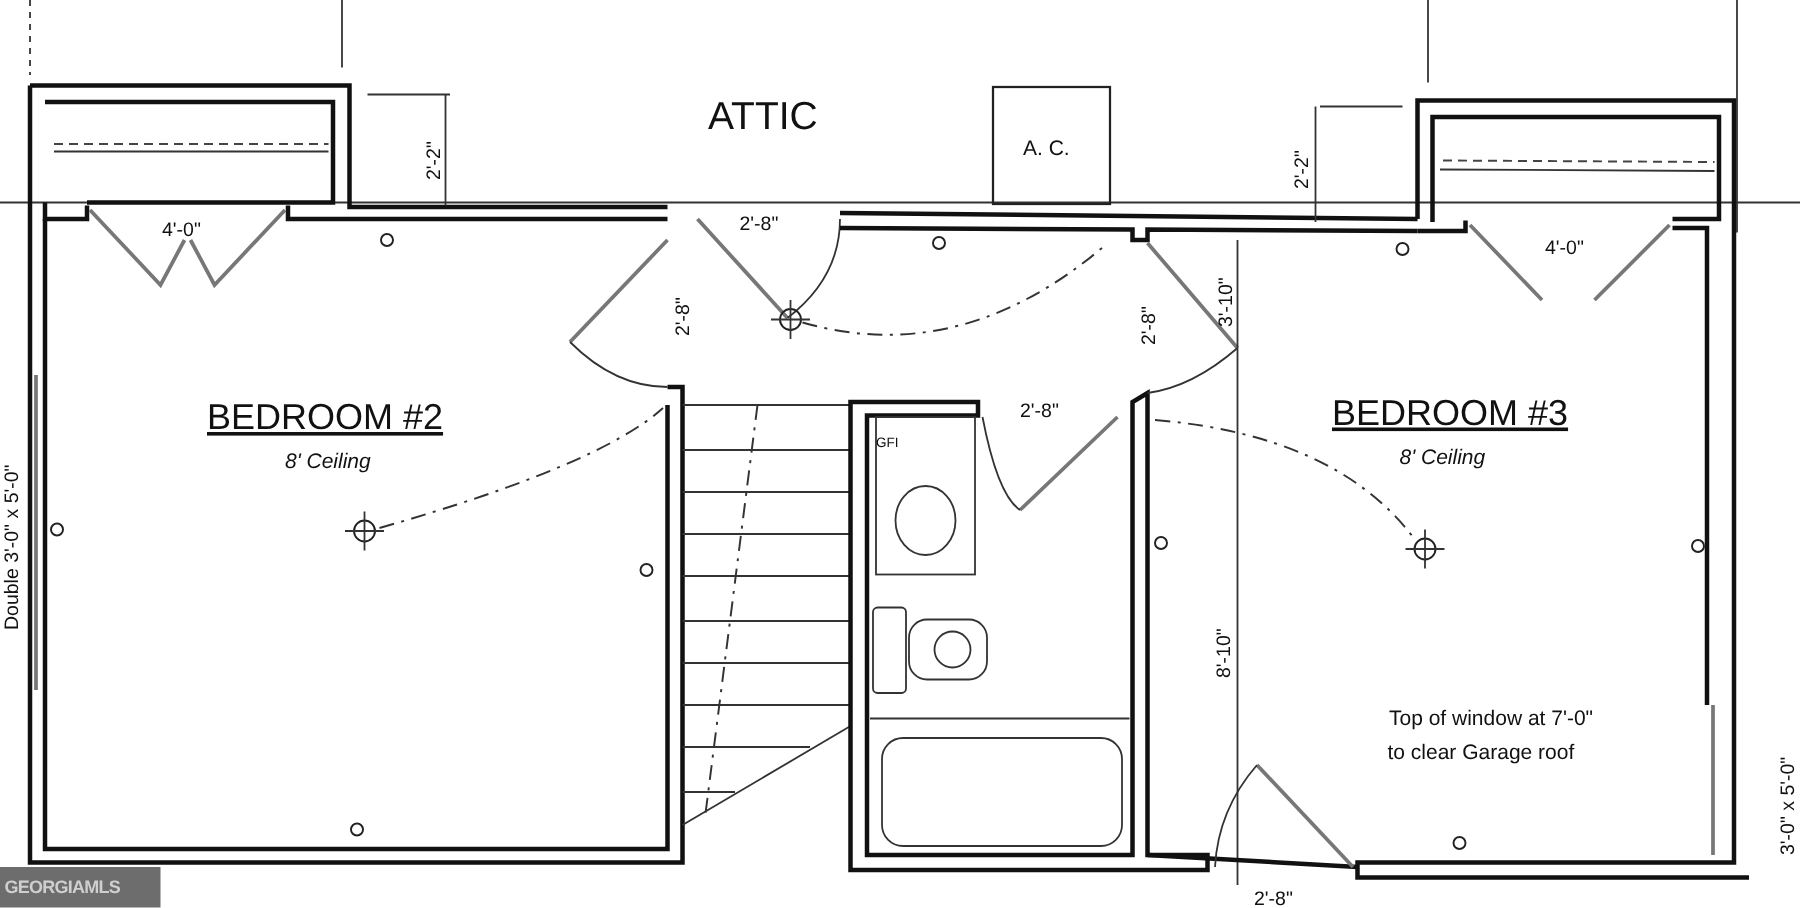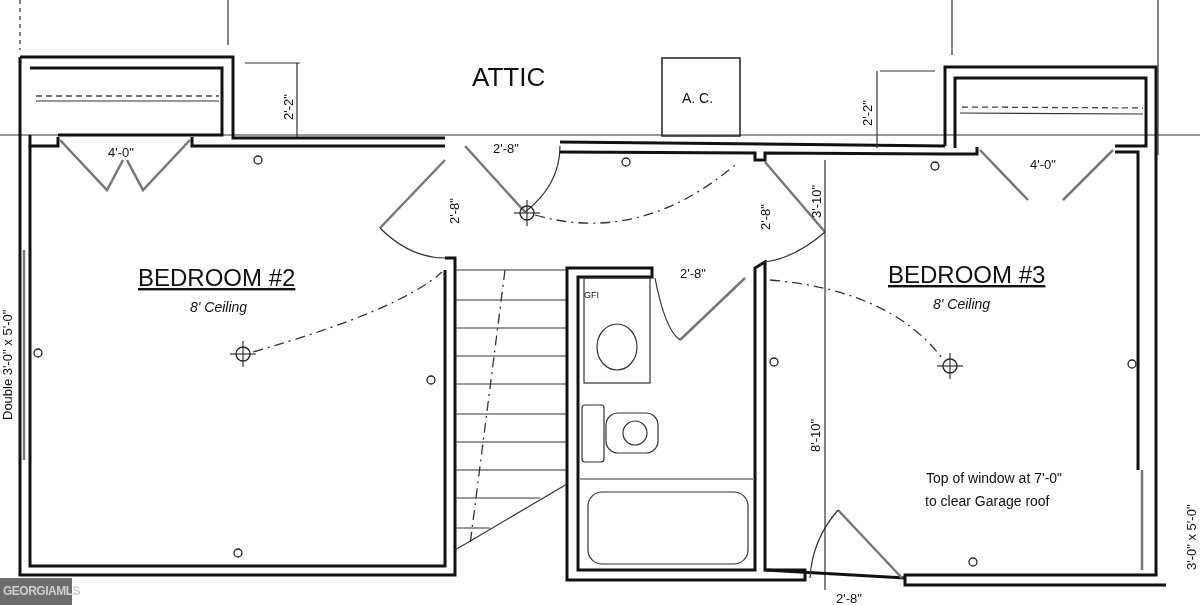--- a/index.html
+++ b/index.html
@@ -9,21 +9,21 @@
   .thin{fill:none;stroke:#333;stroke-width:1.2;}
   .grey{fill:none;stroke:#777;stroke-width:2.5;}
   .dash{fill:none;stroke:#444;stroke-width:1.3;stroke-dasharray:6 4;}
   .dashdot{fill:none;stroke:#333;stroke-width:1.3;stroke-dasharray:10 5 2 5;}
   .lbl{font-family:"Liberation Sans",sans-serif;fill:#111;}
   .room{font-size:24px;text-decoration:underline;}
   .ceil{font-size:14px;font-style:italic;}
   .dim{font-size:13px;}
   .note{font-size:14px;}
   .attic{font-size:26px;}
-  .wm{position:absolute;left:0;top:578px;width:72px;height:27px;background:#6d6d6d;color:#cfcfcf;font-size:12px;font-weight:bold;line-height:27px;padding-left:3px;box-sizing:border-box;letter-spacing:-0.5px;}
+  .wm{position:absolute;left:0;top:578px;width:107px;height:27px;background:#6d6d6d;color:#cfcfcf;font-size:12px;font-weight:bold;line-height:27px;padding-left:3px;box-sizing:border-box;letter-spacing:-0.5px;}
 </style>
 </head>
 <body>
 
 <svg width="1200" height="605" viewBox="0 0 1200 605">
 
   <line class="thin" x1="0" y1="135" x2="1200" y2="135" stroke="#999"></line>
   <line class="thin" x1="20" y1="0" x2="20" y2="50" stroke-dasharray="4 4"></line>
   <line class="thin" x1="228" y1="0" x2="228" y2="45"></line>
   <line class="thin" x1="952" y1="0" x2="952" y2="55"></line>

